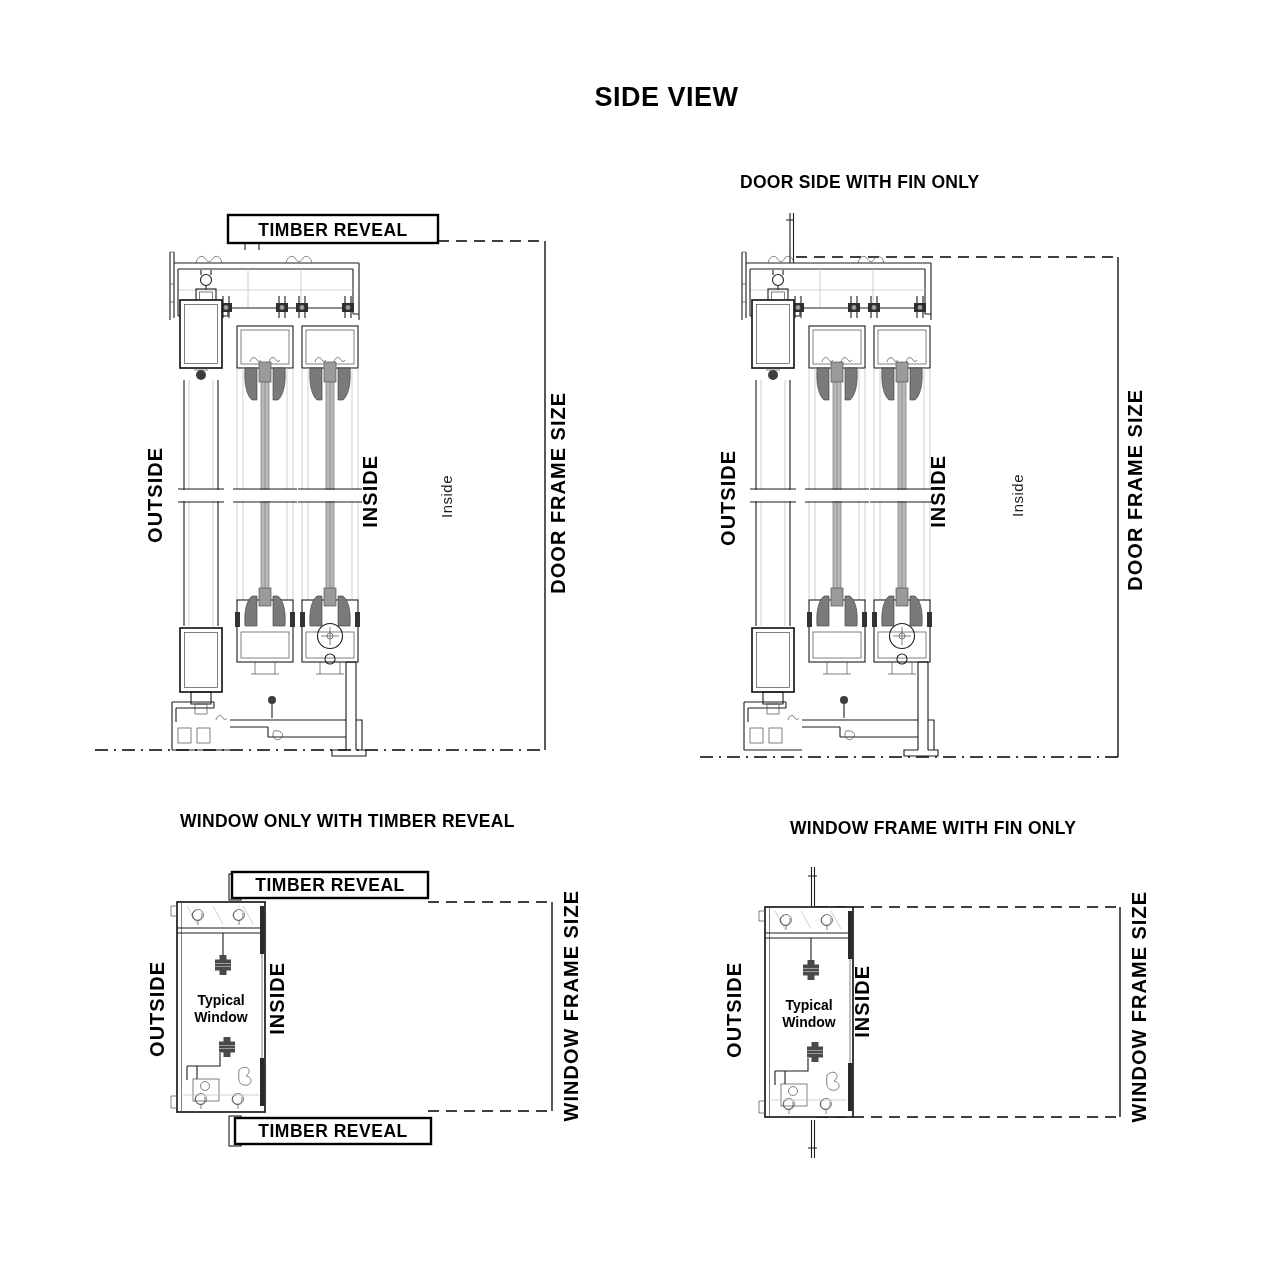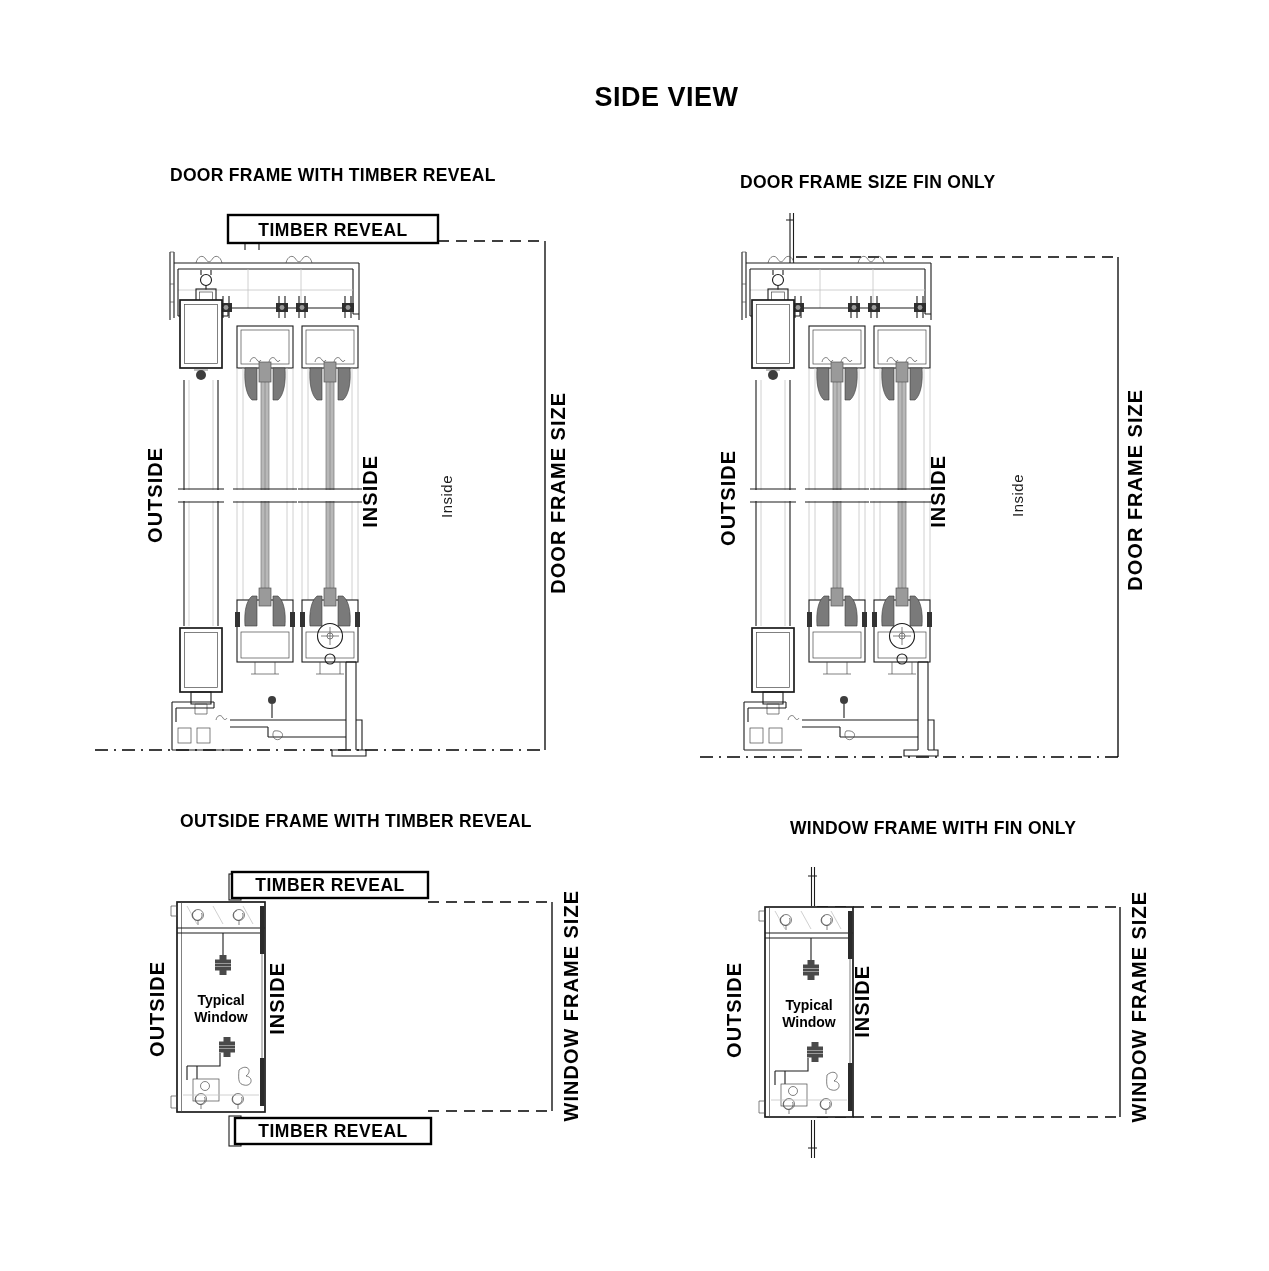--- a/index.html
+++ b/index.html
@@ -158,53 +158,52 @@
     <rect x="83" y="6" width="4.5" height="48" fill="#2b2b2b"></rect>
     <rect x="83" y="158" width="4.5" height="48" fill="#2b2b2b"></rect>
     <path class="thin" d="M85,54 V158"></path>
   </g>
 </defs>
 </svg>
 
 <div class="main-title">SIDE VIEW</div>
 
 <div class="panel" style="left:95px;top:205px;width:470px;height:565px;">
-  <div class="panel-title" style="left:75px;top:-40px;">DOOR FRAME WITH TIMBER REVEAL</div>
   <svg width="470" height="565" viewBox="0 0 470 565">
     <path class="dash" d="M343,36 H450"></path>
     <path class="dim" d="M450,36 V545"></path>
     <path class="dashdot" d="M0,545 H450"></path>
     <use href="#door-section" x="75" y="45"></use>
     <path class="ln" d="M150,38 v7 M164,38 v7"></path>
     <rect class="rbox" x="133" y="10" width="210" height="28"></rect>
     <text class="rtext" x="238" y="30.5">TIMBER REVEAL</text>
   </svg>
   <div class="vlabel" style="left:49px;top:242px;">OUTSIDE</div>
   <div class="vlabel" style="left:264px;top:250px;">INSIDE</div>
   <div class="vlabel small" style="left:344px;top:270px;">Inside</div>
   <div class="vlabel" style="left:452px;top:187px;">DOOR FRAME SIZE</div>
 </div>
 
 <div class="panel" style="left:700px;top:205px;width:430px;height:575px;">
-  <div class="panel-title" style="left:40px;top:-33px;">DOOR FRAME SIZE FIN ONLY</div>
+  <div class="panel-title" style="left:40px;top:-33px;">DOOR SIDE WITH FIN ONLY</div>
   <svg width="430" height="575" viewBox="0 0 430 575">
     <path class="ln" d="M90,8 V58 M93.5,8 V58 M86,15 h8"></path>
     <path class="dash" d="M96,52 H418"></path>
     <path class="dim" d="M418,52 V552"></path>
     <path class="dashdot" d="M0,552 H418"></path>
     <use href="#door-section" x="42" y="45"></use>
   </svg>
   <div class="vlabel" style="left:17px;top:245px;">OUTSIDE</div>
   <div class="vlabel" style="left:227px;top:250px;">INSIDE</div>
   <div class="vlabel small" style="left:310px;top:269px;">Inside</div>
   <div class="vlabel" style="left:424px;top:184px;">DOOR FRAME SIZE</div>
 </div>
 
 <div class="panel" style="left:130px;top:860px;width:480px;height:310px;">
-  <div class="panel-title" style="left:50px;top:-49px;">OUTSIDE FRAME WITH TIMBER REVEAL</div>
+  <div class="panel-title" style="left:50px;top:-49px;">WINDOW ONLY WITH TIMBER REVEAL</div>
   <svg width="480" height="310" viewBox="0 0 480 310">
     <path class="dash" d="M298,42 H422 M298,251 H422"></path>
     <path class="dim" d="M422,42 V251"></path>
     <rect x="99" y="14" width="12" height="26" class="ln" fill="#fff"></rect>
     <rect x="99" y="256" width="12" height="30" class="ln" fill="#fff"></rect>
     <use href="#window-section" x="47" y="40"></use>
     <rect class="rbox" x="102" y="12" width="196" height="26"></rect>
     <text class="rtext" x="200" y="31">TIMBER REVEAL</text>
     <rect class="rbox" x="105" y="258" width="196" height="26"></rect>
     <text class="rtext" x="203" y="277">TIMBER REVEAL</text>

